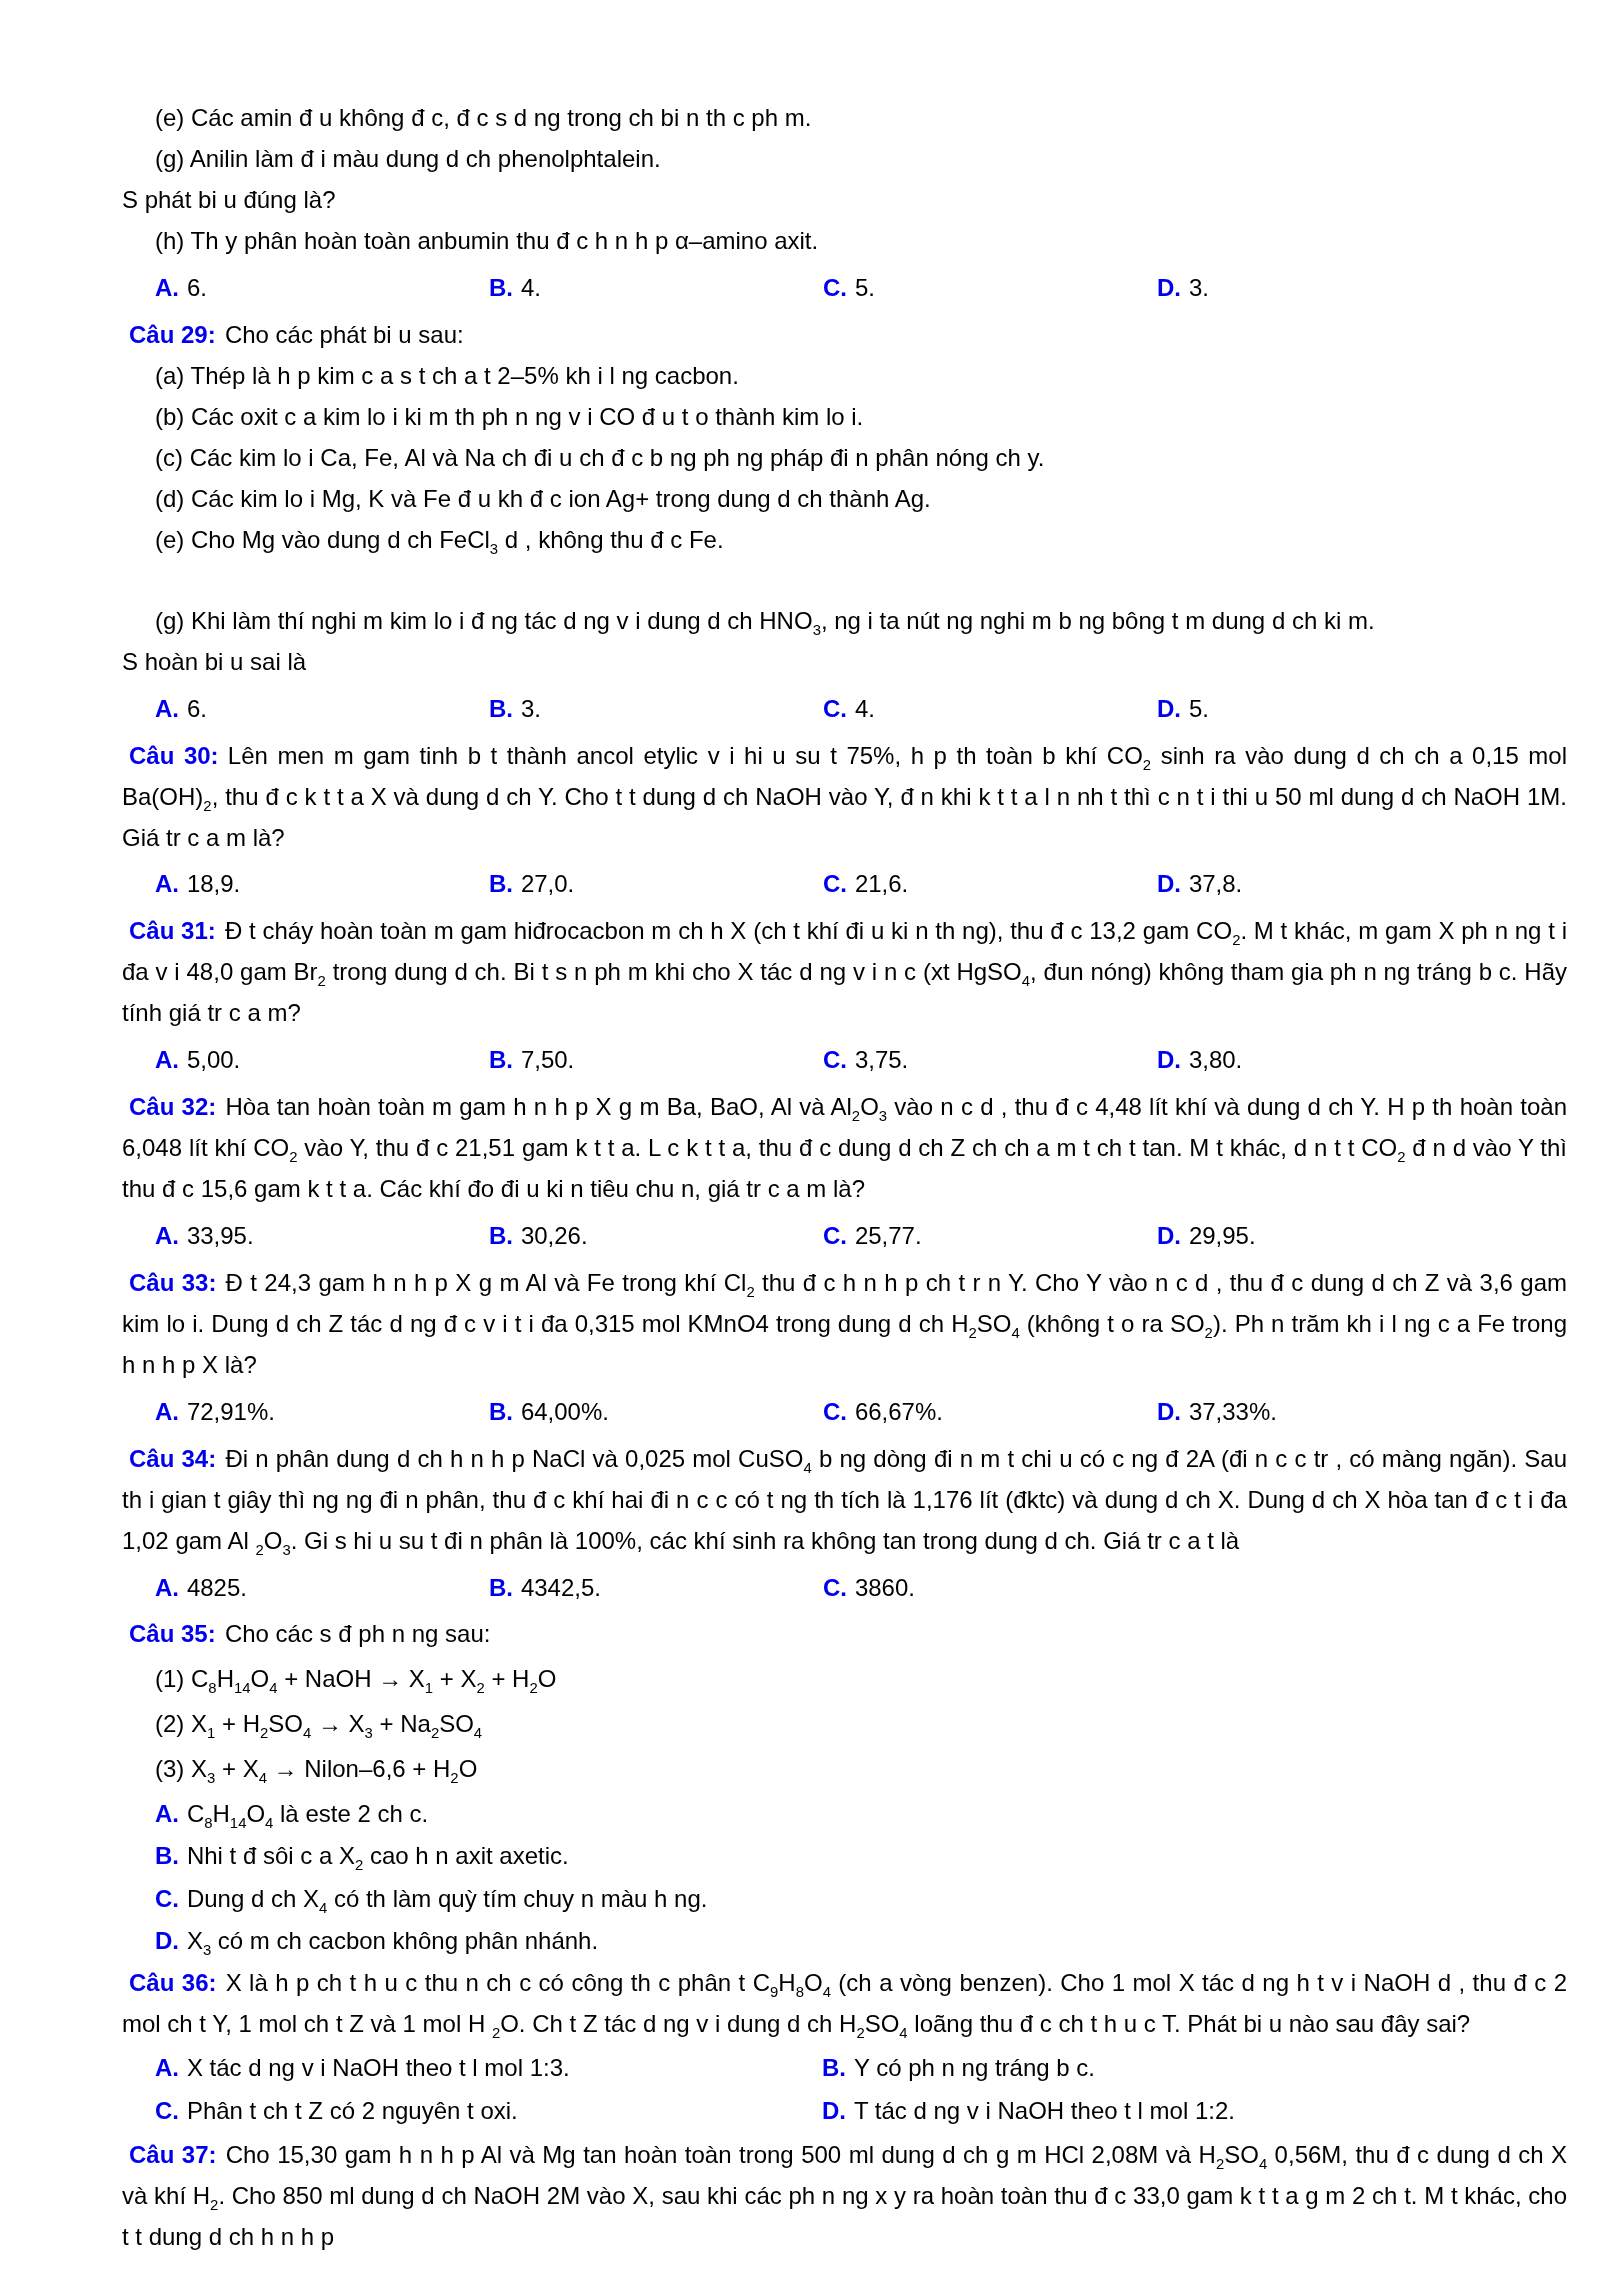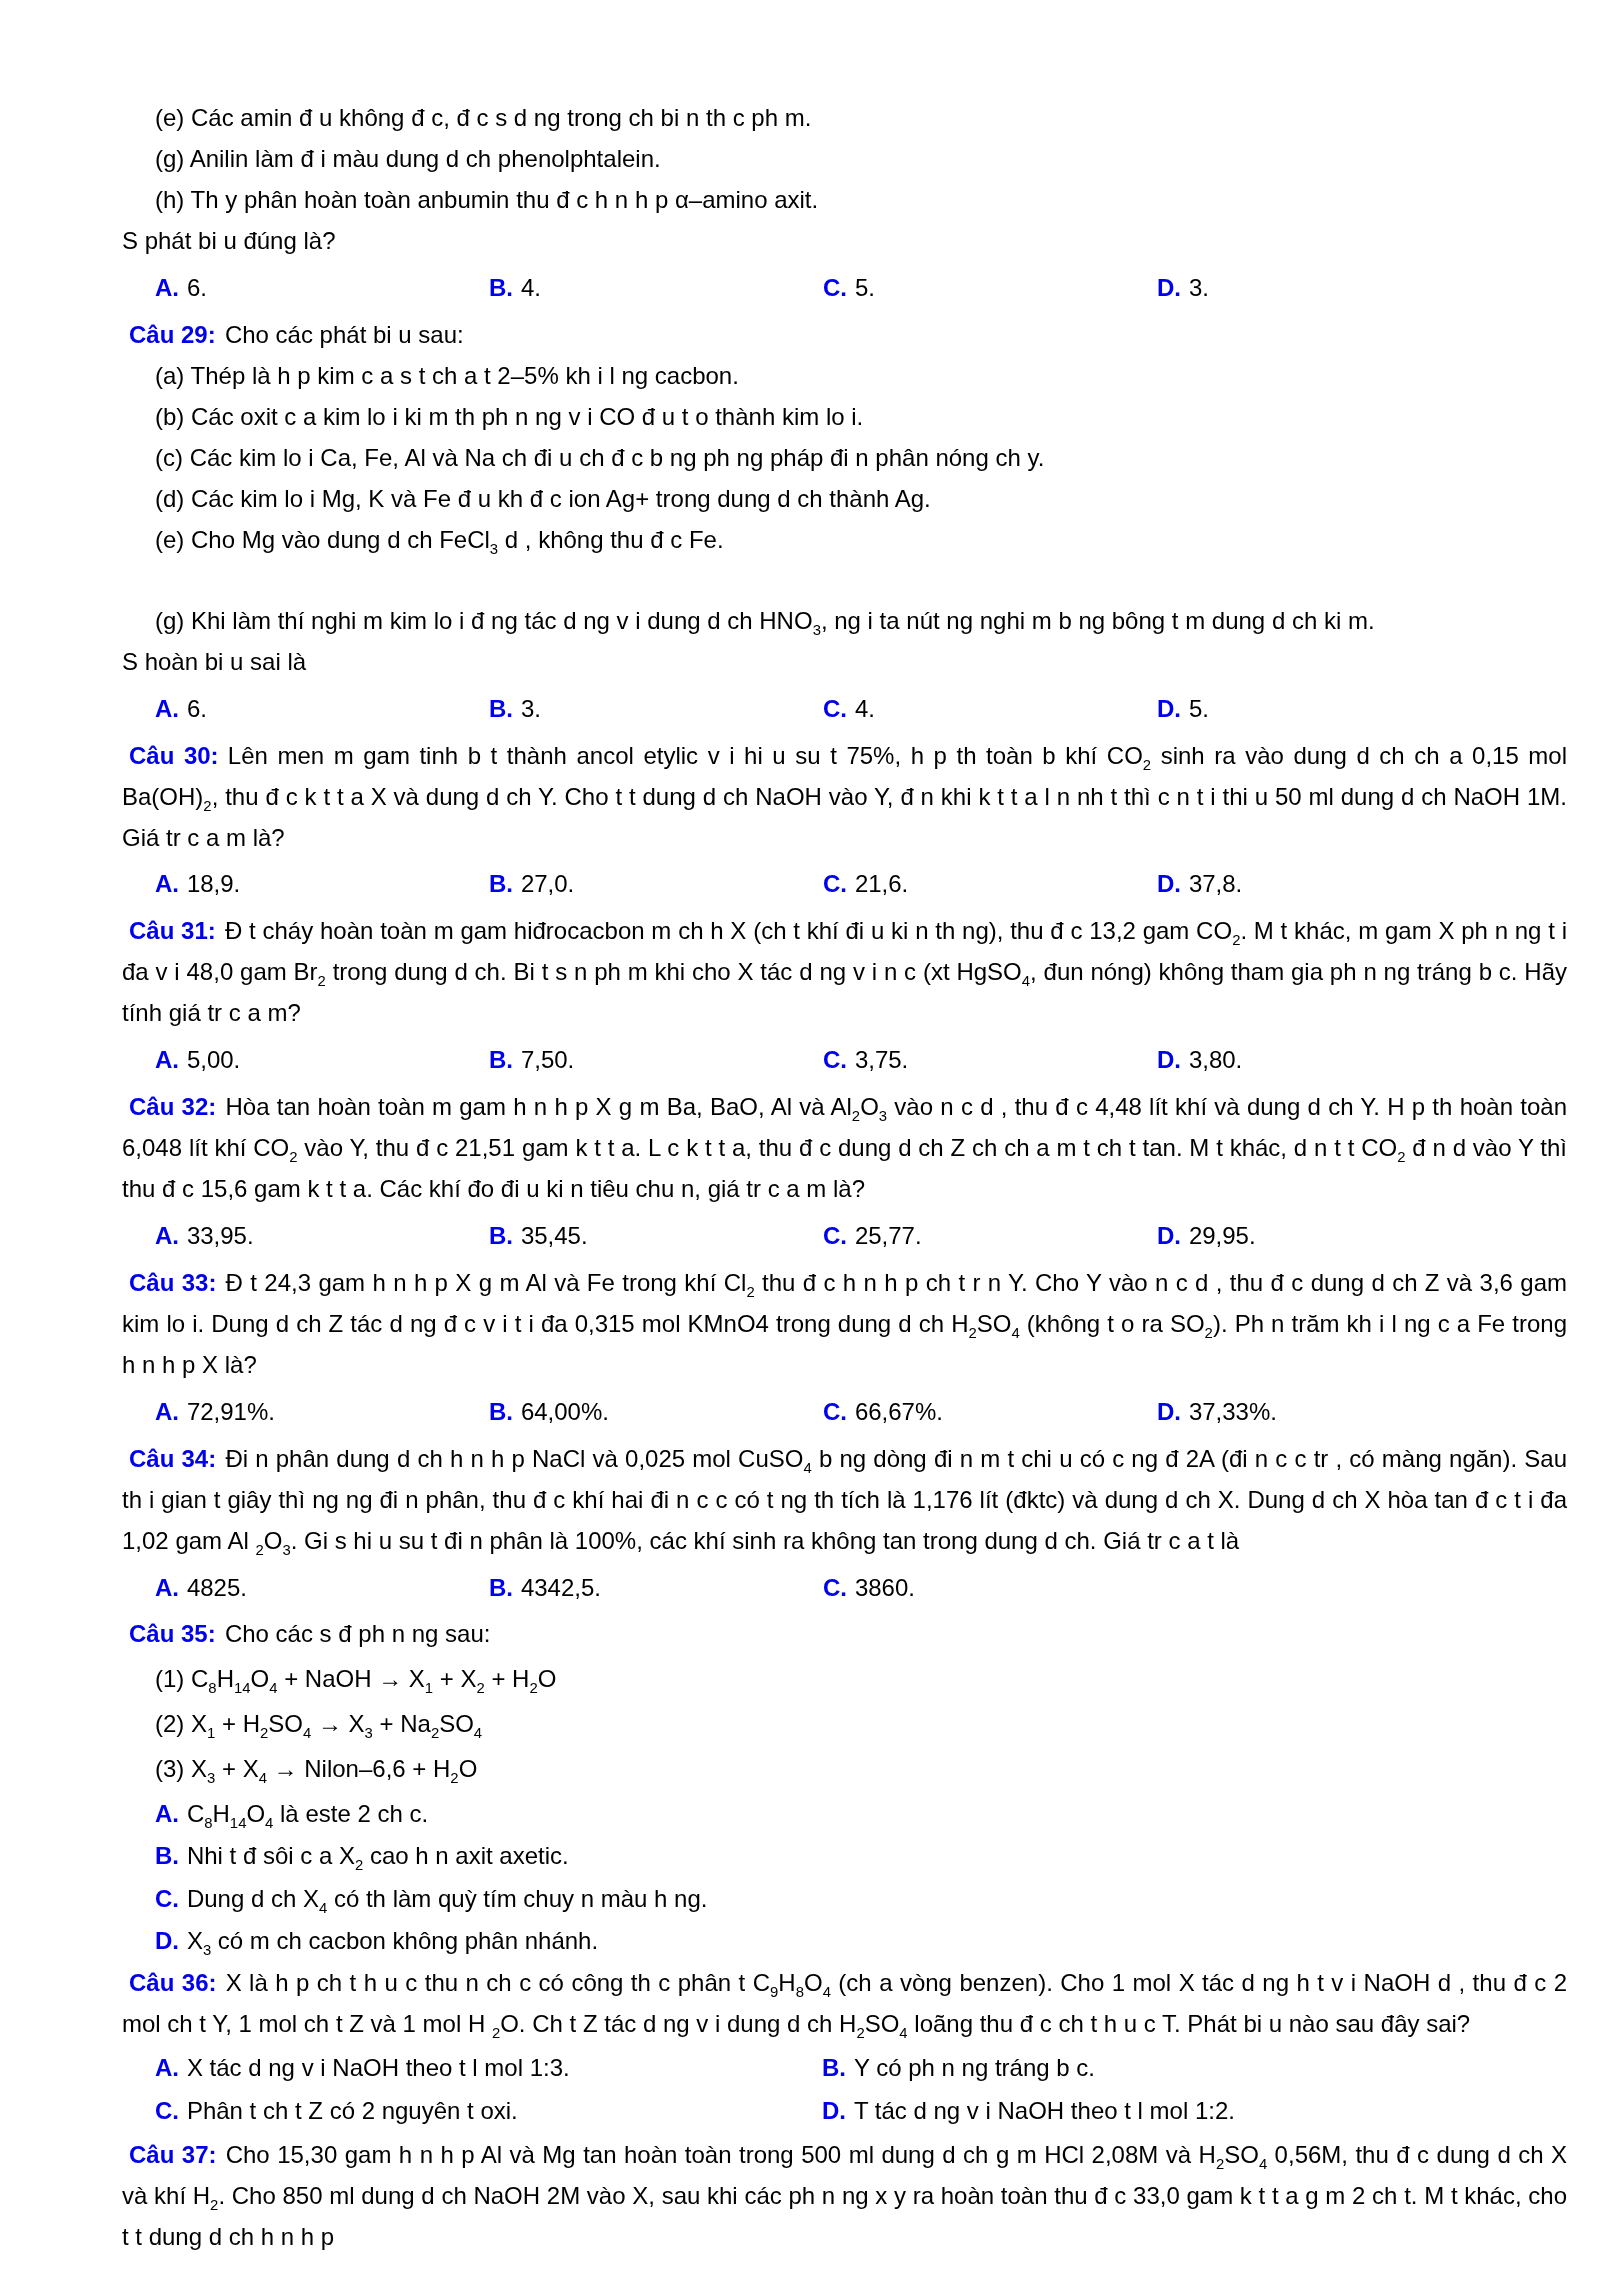--- a/index.html
+++ b/index.html
@@ -41,22 +41,22 @@
   sub{font-size:0.62em;line-height:0;}
   p{margin:0;}
 </style>
 </head>
 <body>
 
 <div class="page">
 
   <div class="line indent">(e) Các amin đ u không đ c, đ c s d ng trong ch bi n th c ph m.</div>
   <div class="line indent">(g) Anilin làm đ i màu dung d ch phenolphtalein.</div>
+  <div class="line">S phát bi u đúng là?</div>
   <div class="line indent">(h) Th y phân hoàn toàn anbumin thu đ c h n h p α–amino axit.</div>
-  <div class="line">S phát bi u đúng là?</div>
   <div class="ans4">
     <span><span class="ans-letter">A.</span><span>6.</span></span>
     <span><span class="ans-letter">B.</span><span>4.</span></span>
     <span><span class="ans-letter">C.</span><span>5.</span></span>
     <span><span class="ans-letter">D.</span><span>3.</span></span>
   </div>
 
   <p class="qpara"><span class="blue bold qlabel">Câu 29:</span><span>Cho các phát bi u sau:</span></p>
   <div class="line indent">(a) Thép là h p kim c a s t ch a t 2–5% kh i l ng cacbon.</div>
   <div class="line indent">(b) Các oxit c a kim lo i ki m th ph n ng v i CO đ u t o thành kim lo i.</div>
@@ -84,21 +84,21 @@
   <div class="ans4">
     <span><span class="ans-letter">A.</span><span>5,00.</span></span>
     <span><span class="ans-letter">B.</span><span>7,50.</span></span>
     <span><span class="ans-letter">C.</span><span>3,75.</span></span>
     <span><span class="ans-letter">D.</span><span>3,80.</span></span>
   </div>
 
   <p class="qpara"><span class="blue bold qlabel">Câu 32:</span><span>Hòa tan hoàn toàn m gam h n h p X g m Ba, BaO, Al và Al<sub>2</sub>O<sub>3</sub> vào n c d , thu đ c 4,48 lít khí và dung d ch Y. H p th hoàn toàn 6,048 lít khí CO<sub>2</sub> vào Y, thu đ c 21,51 gam k t t a. L c k t t a, thu đ c dung d ch Z ch ch a m t ch t tan. M t khác, d n t t CO<sub>2</sub> đ n d vào Y thì thu đ c 15,6 gam k t t a. Các khí đo đi u ki n tiêu chu n, giá tr c a m là?</span></p>
   <div class="ans4">
     <span><span class="ans-letter">A.</span><span>33,95.</span></span>
-    <span><span class="ans-letter">B.</span><span>35,45.</span></span>
+    <span><span class="ans-letter">B.</span><span>30,26.</span></span>
     <span><span class="ans-letter">C.</span><span>25,77.</span></span>
     <span><span class="ans-letter">D.</span><span>29,95.</span></span>
   </div>
 
   <p class="qpara"><span class="blue bold qlabel">Câu 33:</span><span>Đ t 24,3 gam h n h p X g m Al và Fe trong khí Cl<sub>2</sub> thu đ c h n h p ch t r n Y. Cho Y vào n c d , thu đ c dung d ch Z và 3,6 gam kim lo i. Dung d ch Z tác d ng đ c v i t i đa 0,315 mol KMnO4 trong dung d ch H<sub>2</sub>SO<sub>4</sub> (không t o ra SO<sub>2</sub>). Ph n trăm kh i l ng c a Fe trong h n h p X là?</span></p>
   <div class="ans4">
     <span><span class="ans-letter">A.</span><span>72,91%.</span></span>
     <span><span class="ans-letter">B.</span><span>64,00%.</span></span>
     <span><span class="ans-letter">C.</span><span>66,67%.</span></span>
     <span><span class="ans-letter">D.</span><span>37,33%.</span></span>

